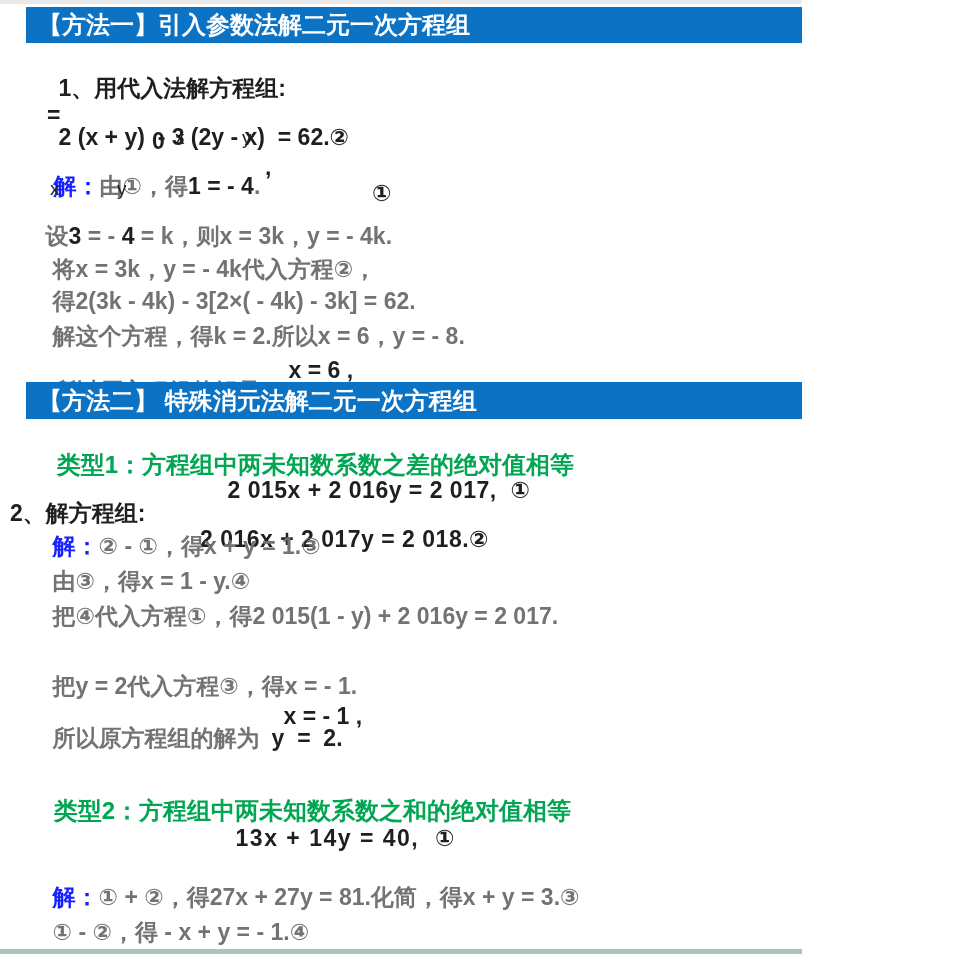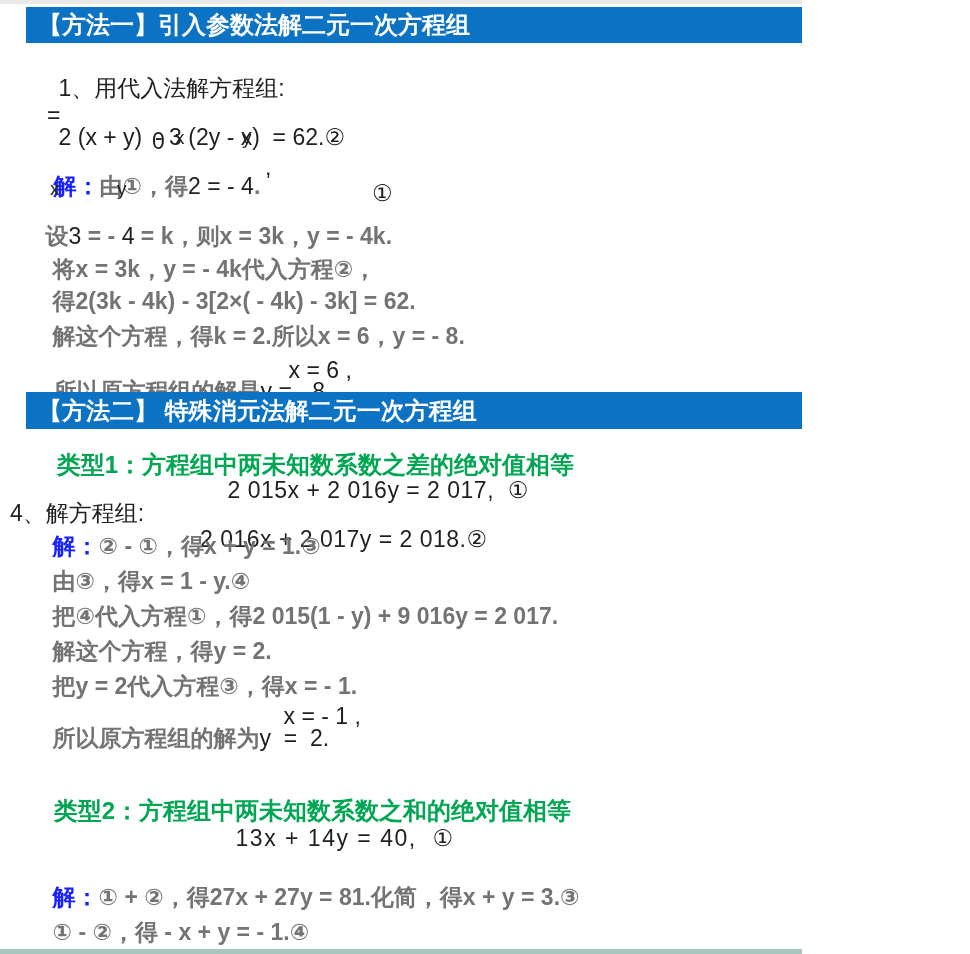--- a/index.html
+++ b/index.html
@@ -8,30 +8,30 @@
     font-family:"Liberation Sans","DejaVu Sans",sans-serif;
     overflow:hidden; color:#1f1f1f;
   }
   .top-strip{position:absolute;left:0;top:0;width:970px;height:4px;background:#e9e9e9;}
   .bottom-rule{position:absolute;left:0;top:949px;width:970px;height:5px;background:#a9c5be;}
   .bar{
     position:absolute;left:26px;width:932px;height:36px;background:#0b72c4;
     color:#ffffff;font-weight:bold;font-size:24px;display:flex;align-items:center;
     padding-left:12px;box-sizing:border-box;white-space:pre;
   }
-  .bar1{top:7px;} .bar2{top:392px;height:37px;}
+  .bar1{top:7px;} .bar2{top:382px;height:37px;}
   .green-title{position:absolute;color:#00a651;font-weight:bold;font-size:24px;white-space:pre;}
   .line{position:absolute;white-space:pre;font-size:23px;line-height:26px;}
-  .black{color:#1f1f1f;font-weight:normal;}
+  .black{color:#1f1f1f;font-weight:bold;}
   .red{color:#737373;font-weight:bold;}
   .blue{color:#1721ff;font-weight:bold;}
   .abs{position:absolute;}
   .fracnum{position:absolute;font-size:19px;color:#1f1f1f;white-space:pre;}
   .ls05{letter-spacing:0.5px;} .ls15{letter-spacing:1.5px;text-align:right;}
-  .gap{}
+  .gap{margin-left:12px;}
 </style>
 </head>
 <body>
 
 <div class="page">
 
   <div class="top-strip"></div>
 
   <div class="bar bar1">
     <span>【方法一】引入参数法解二元一次方程组</span>
@@ -49,21 +49,21 @@
   </div>
 
   <div class="line black" style="left:33px;top:98px;">
     <span>2 (x + y)  - 3 (2y - x)  = 62.②</span>
   </div>
 
   <span class="fracnum" style="left:175px;top:127px;">x</span>
   <span class="fracnum" style="left:242px;top:127px;">y</span>
 
   <div class="line" style="left:28px;top:147px;">
-    <span class="blue">解：</span><span class="red">由①，得</span><span class="black">2 = - 4</span><span class="red">.</span>
+    <span class="blue">解：</span><span class="red">由①，得</span><span class="black">1 = - 4</span><span class="red">.</span>
   </div>
 
   <span class="fracnum" style="left:50px;top:178px;">x</span>
   <span class="fracnum" style="left:117px;top:178px;">y</span>
 
   <div class="line" style="left:20px;top:197px;">
     <span class="red">设</span><span class="black">3</span><span class="red"> = - </span><span class="black">4</span><span class="red"> = k，则x = 3k，y = - 4k.</span>
   </div>
 
   <div class="line red" style="left:27px;top:230px;">
@@ -88,35 +88,32 @@
   </div>
 
   <div class="green-title" style="left:30px;top:421px;">
     <span>类型1：方程组中两未知数系数之差的绝对值相等</span>
   </div>
 
   <div class="line black ls05" style="left:200px;top:451px;">
     <span>2 015x + 2 016y = 2 017,  ①</span>
   </div>
   <div class="line black" style="left:0;top:474px;width:970px;">
-    <span class="abs" style="left:10px;">4、解方程组: </span>
+    <span class="abs" style="left:10px;">2、解方程组: </span>
     <span class="abs ls05" style="left:200px;">2 016x + 2 017y = 2 018.②</span>
   </div>
 
   <div class="line" style="left:27px;top:507px;">
     <span class="blue">解：</span><span class="red">② - ①，得x + y = 1.③</span>
   </div>
   <div class="line red" style="left:27px;top:542px;">
     <span>由③，得x = 1 - y.④</span>
   </div>
   <div class="line red" style="left:27px;top:577px;">
-    <span>把④代入方程①，得2 015(1 - y) + 9 016y = 2 017.</span>
-  </div>
-  <div class="line red" style="left:27px;top:612px;">
-    <span>解这个方程，得y = 2.</span>
+    <span>把④代入方程①，得2 015(1 - y) + 2 016y = 2 017.</span>
   </div>
   <div class="line red" style="left:27px;top:647px;">
     <span>把y = 2代入方程③，得x = - 1.</span>
   </div>
 
   <div class="line black" style="left:258px;top:677px;">
     <span>x = - 1 ,</span>
   </div>
   <div class="line" style="left:27px;top:699px;">
     <span class="red">所以原方程组的解为</span><span class="black gap">y  =  2.</span>

